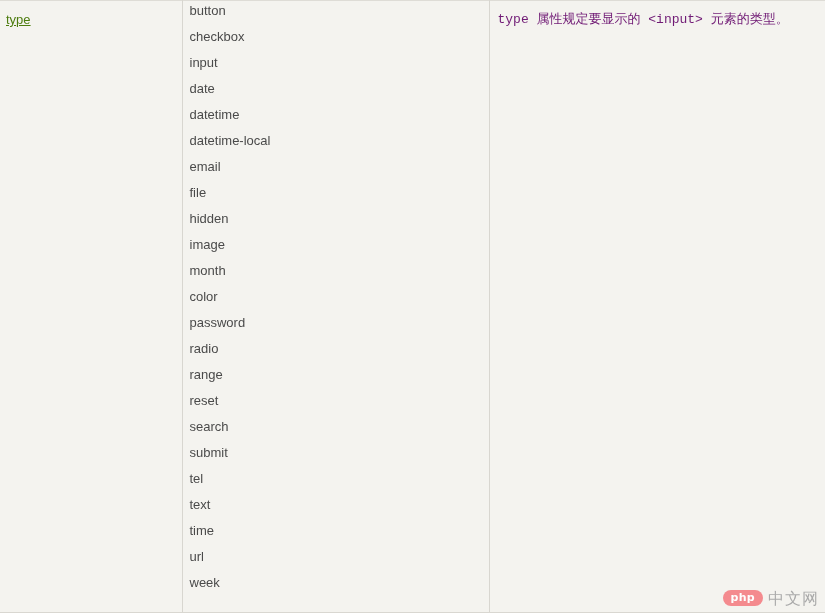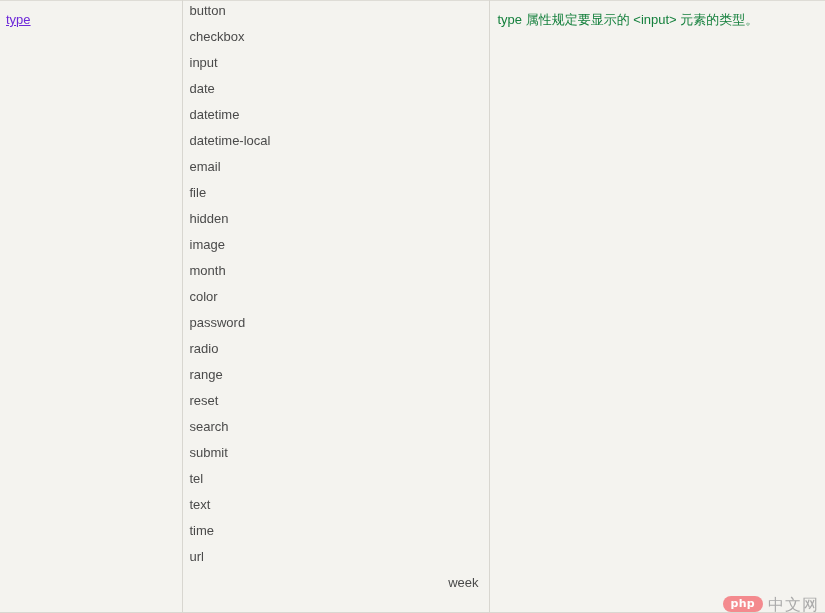--- a/index.html
+++ b/index.html
@@ -53,21 +53,21 @@
   }
   td.cell-values {
     padding: 2px 10px 8px 6px;
     border-right: 1px solid #d8d6d0;
   }
   td.cell-description {
     padding: 9px 12px 0 8px;
   }
 
   .attr-link {
-    color: #6d28d9;
+    color: #4d7c0f;
     text-decoration: underline;
     font-size: 13px;
     line-height: 16px;
     display: inline-block;
   }
 
   .value-list {
     list-style: none;
     margin: 0;
     padding: 0;
@@ -75,35 +75,35 @@
   .value-list li {
     font-size: 13px;
     line-height: 15px;
     color: #4a4a4a;
     padding: 0 0 0 1px;
     margin: 0 0 11px 0;
     height: 15px;
   }
   .value-list li:last-child {
     margin-bottom: 8px;
-    text-align: right;
   }
 
   .description-text {
     font-size: 13px;
     line-height: 19px;
-    color: #15803d;
+    color: #701a75;
     margin: 0;
+    font-family: Liberation Mono, monospace;
   }
 
   
   .watermark {
     position: absolute;
     right: 6px;
-    bottom: 1px;
+    bottom: 7px;
     display: flex;
     align-items: center;
     gap: 5px;
     opacity: 0.96;
     pointer-events: none;
     user-select: none;
   }
   .watermark .wm-pill {
     background: #f4868b;
     color: #ffffff;

